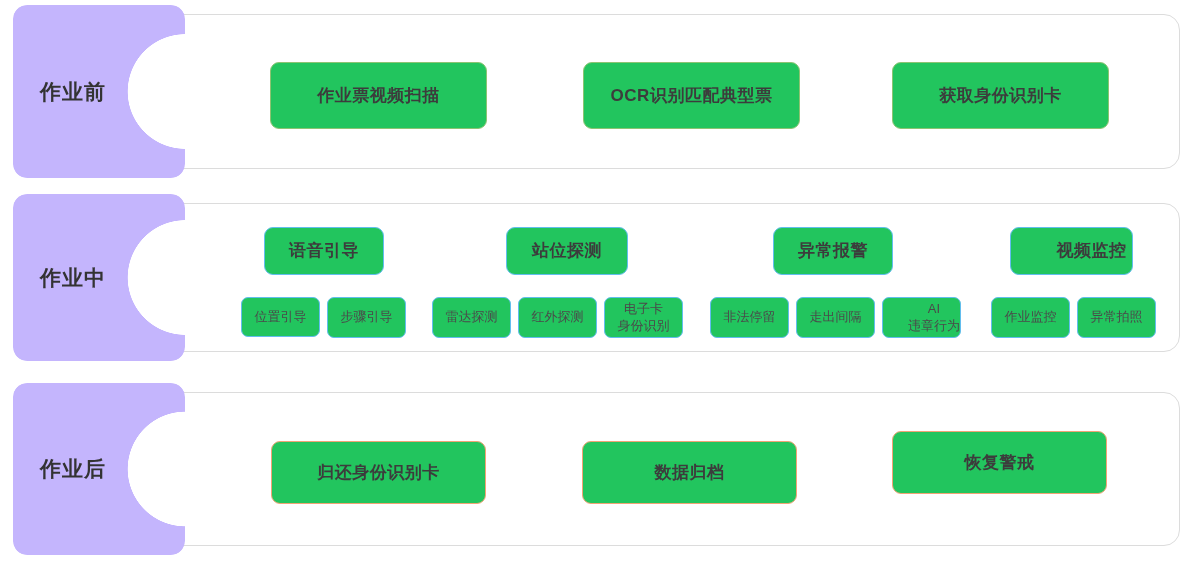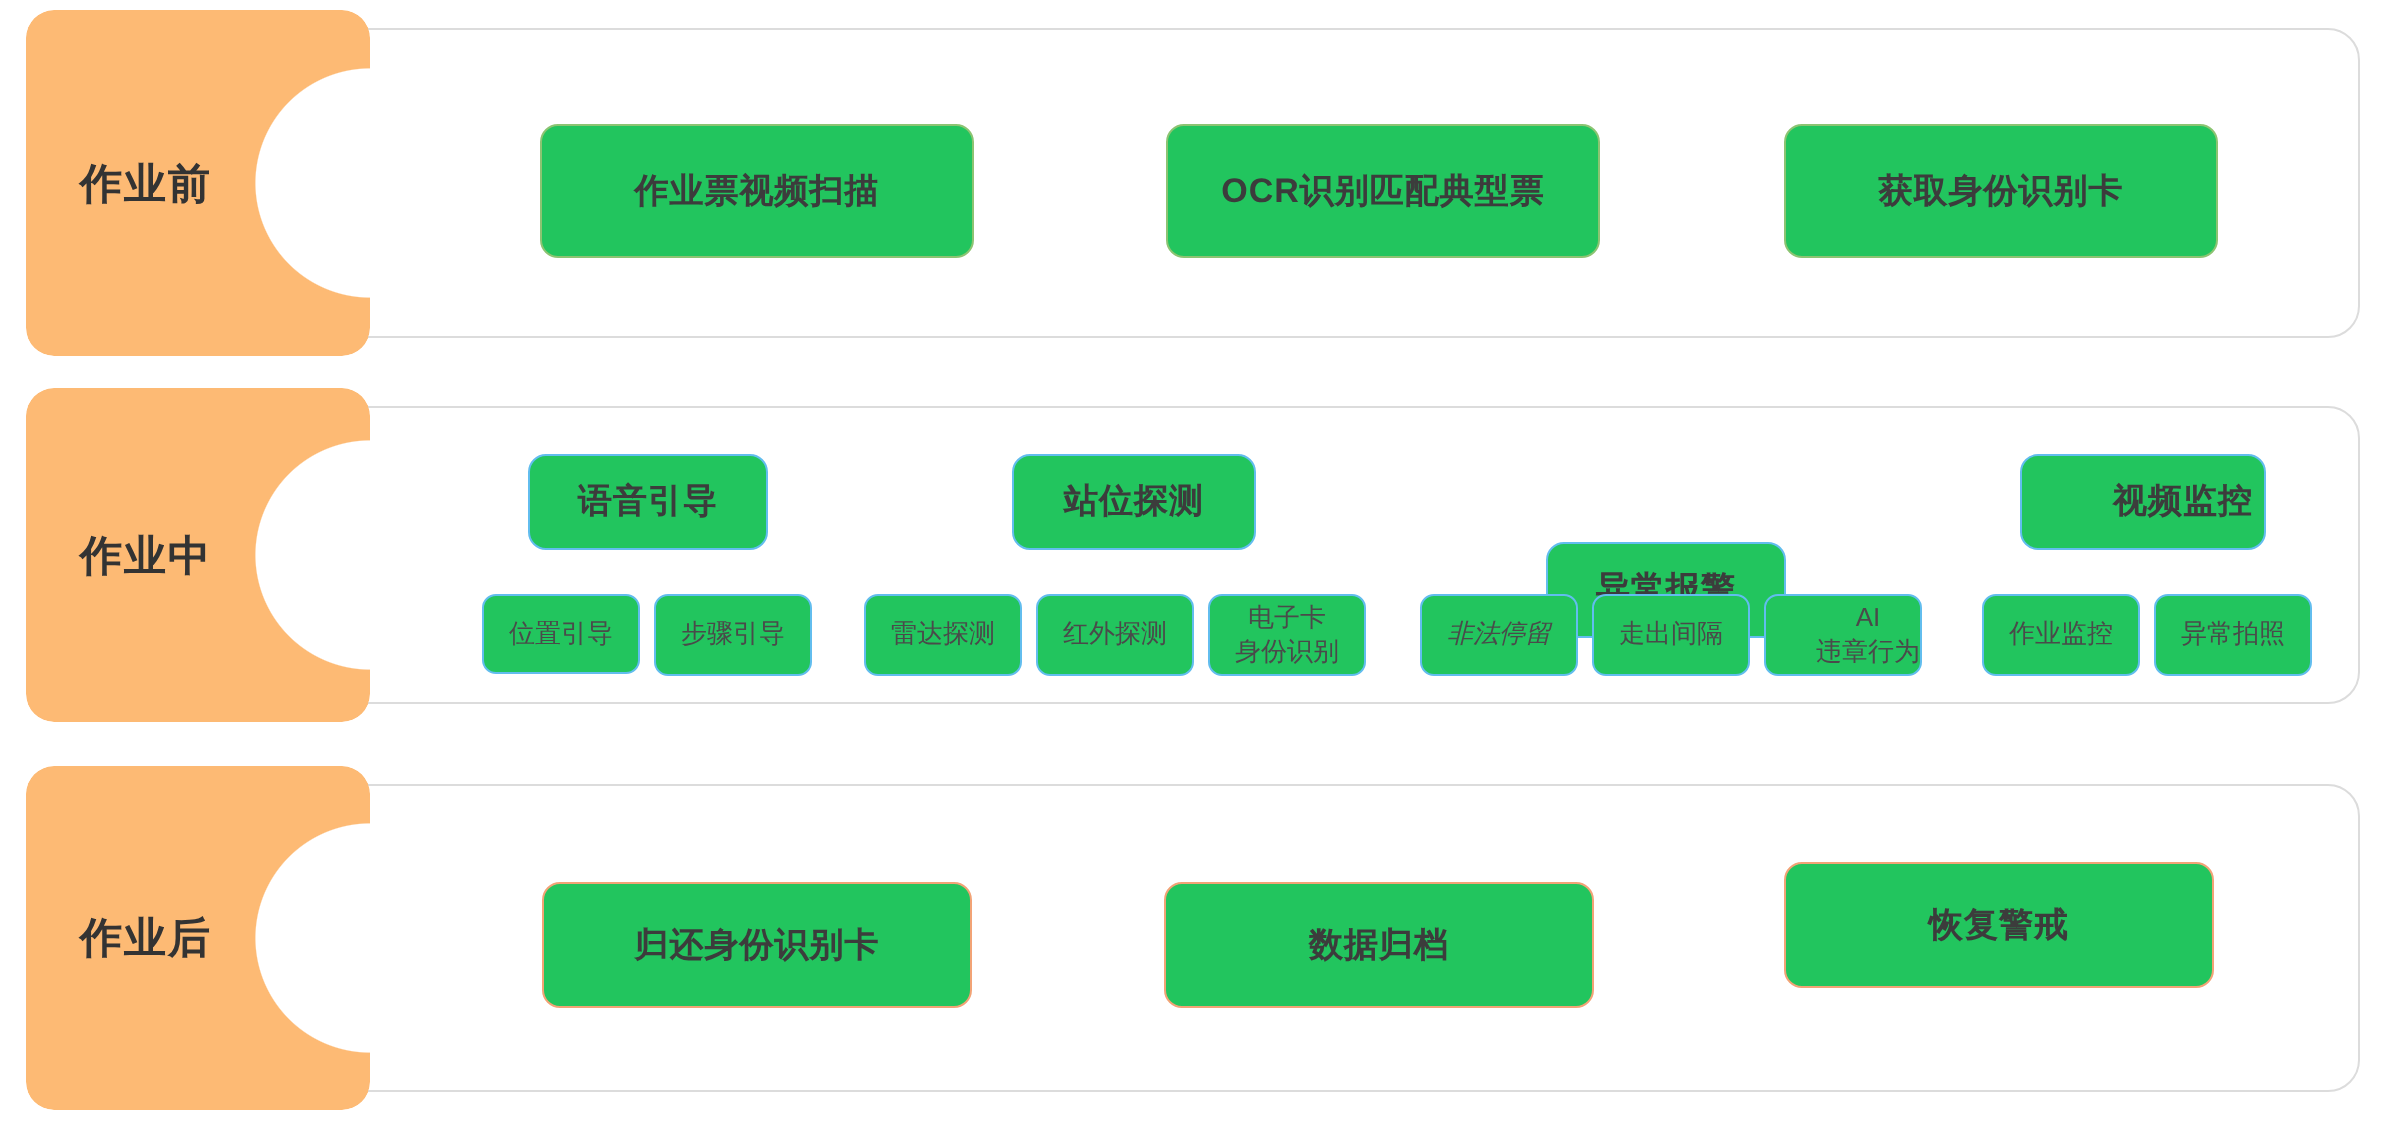--- a/index.html
+++ b/index.html
@@ -40,21 +40,21 @@
     border-radius: 16px;
     box-sizing: border-box;
   }
 
   
   .tab {
     position: absolute;
     left: 13px;
     top: 0;
     width: 172px;
-    background: #fdba74;
+    background: #c4b5fd;
     border-radius: 14px;
     box-sizing: border-box;
     -webkit-mask-image:
        radial-gradient(circle 57px at 172px 50%, transparent 0 57px, #000 57.6px),
        linear-gradient(#000,#000);
     -webkit-mask-composite: source-in;
             mask-image:
        radial-gradient(circle 57px at 172px 50%, transparent 0 57px, #000 57.6px),
        linear-gradient(#000,#000);
     mask-composite: intersect;
@@ -134,21 +134,21 @@
     <div class="tab" style="height:167px;">
       <div class="tab-label">作业中</div>
     </div>
 
     <div class="node big blue" style="left:264px; top:33px; width:120px; height:48px;">
       <span>语音引导</span>
     </div>
     <div class="node big blue" style="left:506px; top:33px; width:122px; height:48px;">
       <span>站位探测</span>
     </div>
-    <div class="node big blue" style="left:773px; top:33px; width:120px; height:48px;margin-top:44px;">
+    <div class="node big blue" style="left:773px; top:33px; width:120px; height:48px;">
       <span>异常报警</span>
     </div>
     <div class="node big blue" style="left:1010px; top:33px; width:123px; height:48px;padding-left:40px;">
       <span>视频监控</span>
     </div>
 
     <div class="node small blue" style="left:241px; top:103px; width:79px; height:40px;">
       <span>位置引导</span>
     </div>
     <div class="node small blue" style="left:327px; top:103px; width:79px; height:41px;">
@@ -157,21 +157,21 @@
     <div class="node small blue" style="left:432px; top:103px; width:79px; height:41px;">
       <span>雷达探测</span>
     </div>
     <div class="node small blue" style="left:518px; top:103px; width:79px; height:41px;">
       <span>红外探测</span>
     </div>
     <div class="node small blue" style="left:604px; top:103px; width:79px; height:41px;">
       <span class="two-line">电子卡
 身份识别</span>
     </div>
-    <div class="node small blue" style="left:710px; top:103px; width:79px; height:41px;font-style:italic;">
+    <div class="node small blue" style="left:710px; top:103px; width:79px; height:41px;">
       <span>非法停留</span>
     </div>
     <div class="node small blue" style="left:796px; top:103px; width:79px; height:41px;">
       <span>走出间隔</span>
     </div>
     <div class="node small blue" style="left:882px; top:103px; width:79px; height:41px;justify-content:flex-end;">
       <span class="two-line">AI
 违章行为</span>
     </div>
     <div class="node small blue" style="left:991px; top:103px; width:79px; height:41px;">

